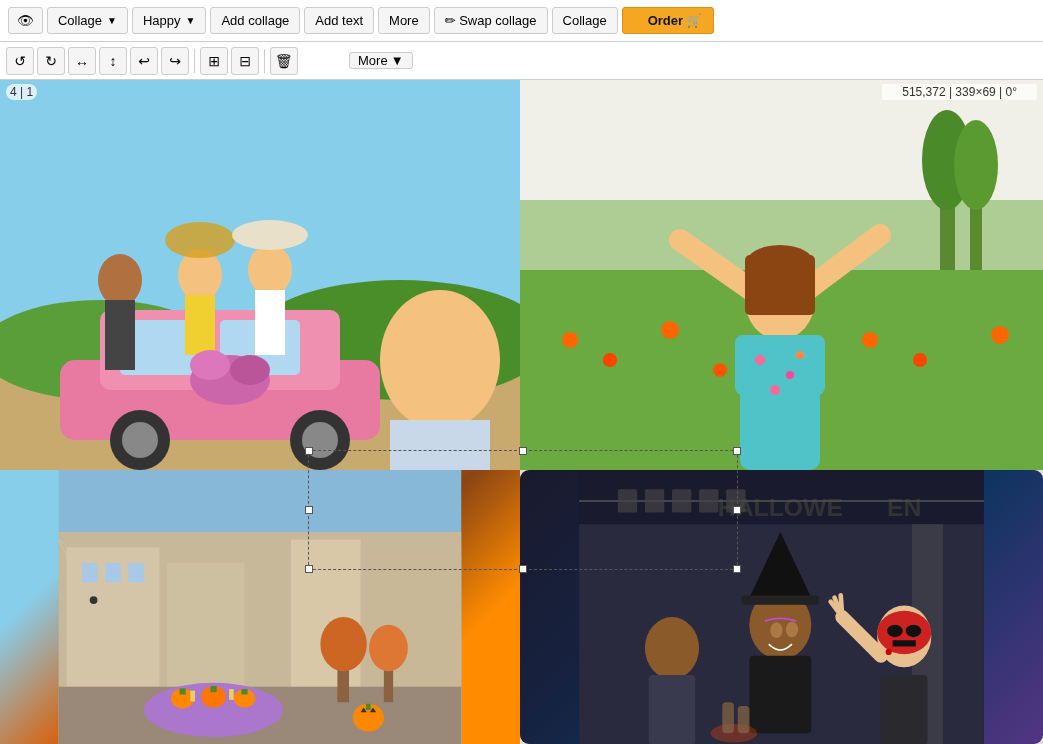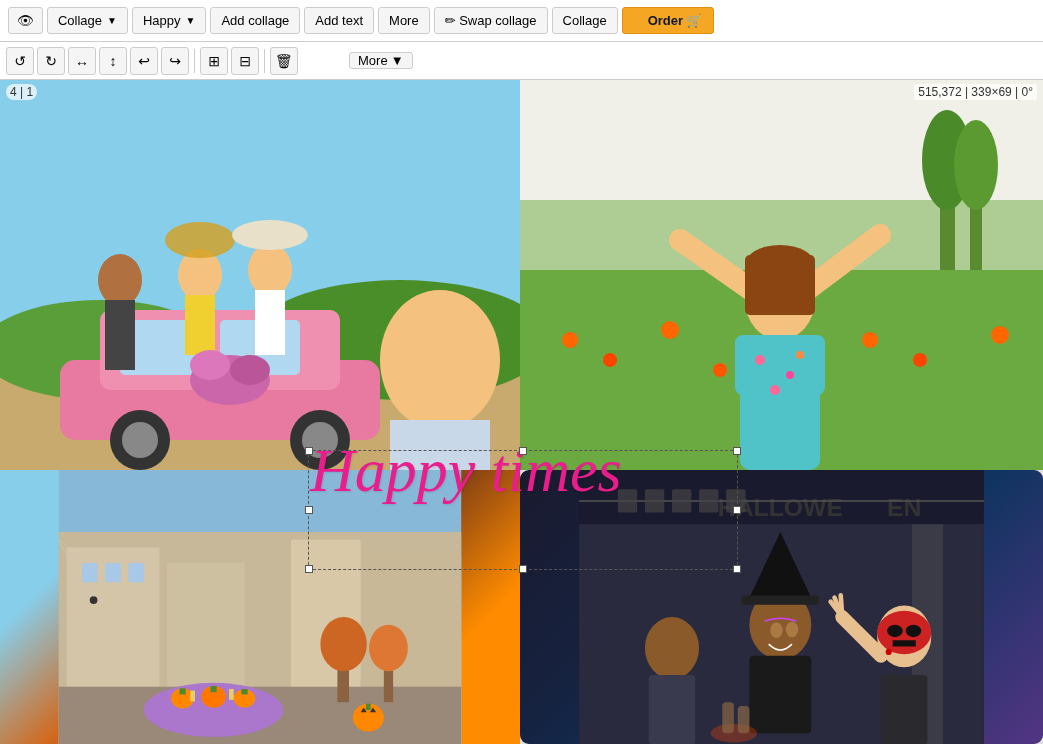--- a/index.html
+++ b/index.html
@@ -49,21 +49,21 @@
 
     
     #status-top-left {
       position: absolute; top: 4px; left: 6px;
       font-size: 12px; color: #333; z-index: 10; background: rgba(255,255,255,0.7);
       padding: 1px 4px; border-radius: 8px;
     }
     #status-top-right {
       position: absolute; top: 4px; right: 6px;
       font-size: 12px; color: #333; z-index: 10; background: rgba(255,255,255,0.7);
-      padding: 1px 4px; border-radius: 2px;
+      padding: 1px 20px; border-radius: 2px;
     }
 
     
     .photo-grid {
       position: absolute; top: 0; left: 0; width: 100%; height: 100%;
       display: grid;
       grid-template-columns: 520px 1fr;
       grid-template-rows: 390px 1fr;
     }
 
@@ -377,23 +377,20 @@
         <rect x="185" y="300" width="15" height="40" rx="5" fill="#886644" opacity="0.7"></rect>
         <rect x="205" y="305" width="15" height="35" rx="5" fill="#886644" opacity="0.7"></rect>
 
         <path d="M240,195 Q260,188 280,195" stroke="#cc44ff" stroke-width="2" fill="none"></path>
 
         <circle cx="400" cy="235" r="4" fill="#cc0000"></circle>
       </svg>
     </div>
   </div>
 
-  <div id="happy-times-text">
-    <span>Happy times</span>
-  </div>
 
   <div id="text-selection-box">
     <div class="handle tl"></div>
     <div class="handle tr"></div>
     <div class="handle bl"></div>
     <div class="handle br"></div>
     <div class="handle tm"></div>
     <div class="handle bm"></div>
     <div class="handle lm"></div>
     <div class="handle rm"></div>

